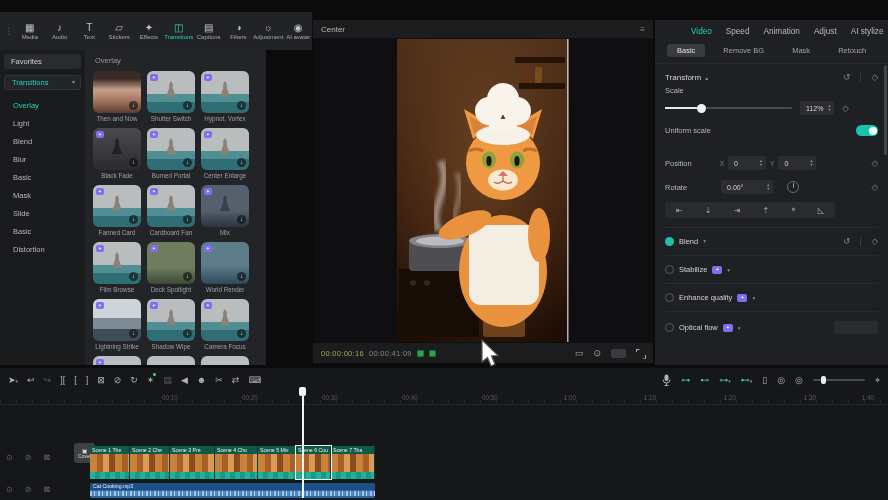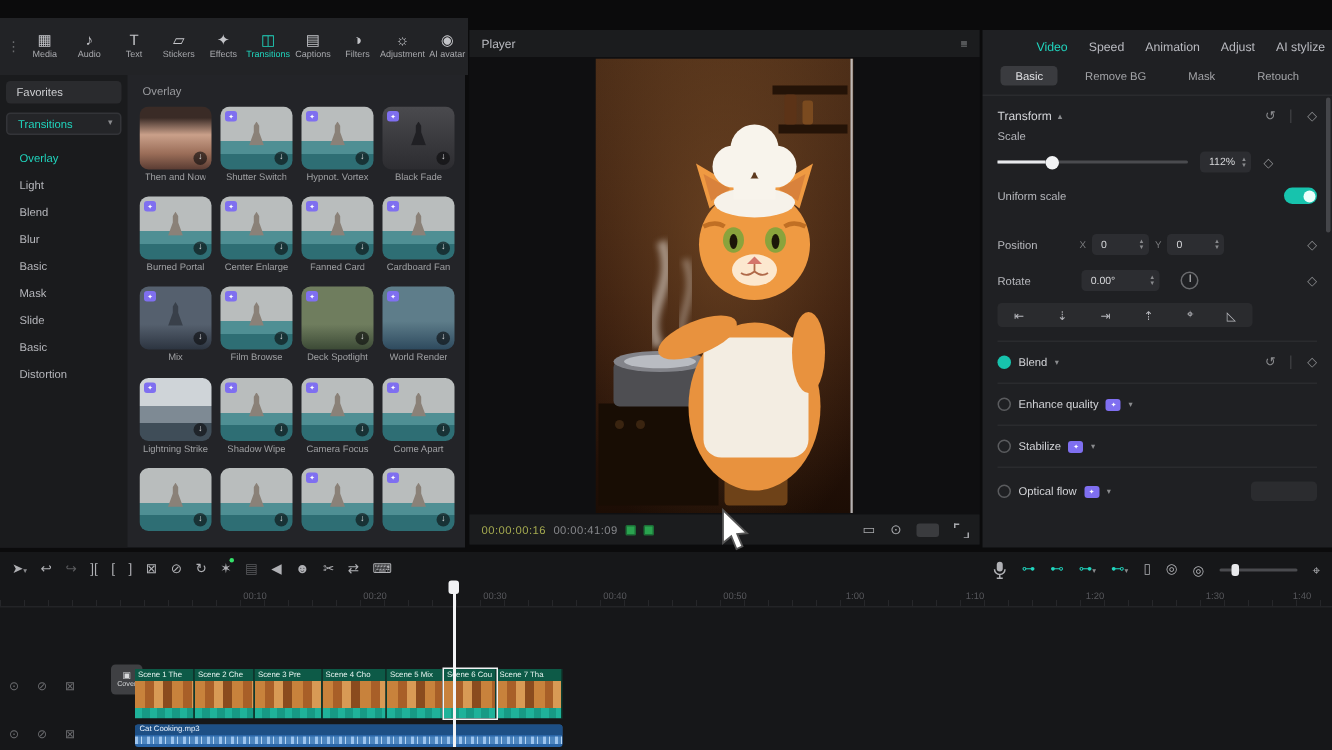--- a/index.html
+++ b/index.html
@@ -10,21 +10,21 @@
   
   .topbar { position:absolute; left:0; top:12px; width:312px; height:38px; background:#222326;
     display:flex; align-items:center; padding-left:4px; gap:2px; }
   .app-menu { color:#6a6b6e; font-size:9px; width:10px; text-align:center; }
   .tb-item { width:28px; display:flex; flex-direction:column; align-items:center; gap:1px; cursor:default; }
   .tb-ic { font-size:10px; line-height:11px; color:#c3c4c8; }
   .tb-lb { font-size:6px; color:#a8a9ad; white-space:nowrap; }
   .tb-item.active .tb-ic, .tb-item.active .tb-lb { color:#20d5be; }
 
   
-  .left-panel { position:absolute; left:0; top:50px; width:310px; height:315px; background:#232428; display:flex; }
+  .left-panel { position:absolute; left:0; top:50px; width:266px; height:315px; background:#232428; display:flex; }
   .sidebar { width:85px; background:#1a1b1d; padding:4px; }
   .fav-btn { background:#2a2b2e; border-radius:3px; height:15px; line-height:15px; padding-left:7px;
     font-size:7.5px; color:#cfd0d3; margin-bottom:6px; }
   .cat-dd { background:#242528; border:1px solid #333438; border-radius:3px; height:15px; line-height:13px;
     padding:0 5px 0 7px; font-size:7.5px; color:#20d5be; display:flex; justify-content:space-between; margin-bottom:6px; }
   .dd-ar { color:#8a8b8e; font-size:6px; line-height:13px; }
   .side-item { font-size:7.5px; color:#b6b7bc; padding:4.5px 0 4.5px 9px; cursor:default; }
   .side-item.active { color:#20d5be; }
   .grid-area { flex:1; padding:4px 6px 0 8px; overflow:hidden; position:relative; }
   .grid-header { font-size:7.5px; color:#9b9ca0; margin:2px 0 6px 2px; }
@@ -363,21 +363,21 @@
               <span class="dl">↓</span>
             </div>
             <div class="lib-name"></div>
           </div>
       </div>
     </div>
   </div>
 
   <div class="player">
     <div class="p-head">
-      <span>Player</span>
+      <span>Center</span>
       <span class="p-menu">≡</span>
     </div>
     <div class="p-stage">
       <div class="video-frame">
         <svg width="172" height="303" viewBox="0 0 172 303">
           <defs>
             <linearGradient id="bg" x1="0" y1="0" x2="0" y2="1">
               <stop offset="0" stop-color="#4a2c17"></stop>
                 <stop offset="0.55" stop-color="#33190c"></stop>
                 <stop offset="1" stop-color="#1c0d05"></stop>
@@ -525,28 +525,28 @@
         <span class="lbl" style="color:#d3d4d8;">Blend</span>
         <span class="caret">▾</span>
         <span class="rk">
           <span>↺</span>
           <span class="sep-v"></span>
           <span>◇</span>
         </span>
       </div>
       <div class="tg-row">
           <span class="cb"></span>
-          <span class="lbl" style="color:#d3d4d8;">Enhance quality</span>
+          <span class="lbl" style="color:#d3d4d8;">Stabilize</span>
           <span class="vip">✦</span>
           <span class="caret">▾</span>
 
         </div>
         <div class="tg-row">
           <span class="cb"></span>
-          <span class="lbl" style="color:#d3d4d8;">Stabilize</span>
+          <span class="lbl" style="color:#d3d4d8;">Enhance quality</span>
           <span class="vip">✦</span>
           <span class="caret">▾</span>
 
         </div>
         <div class="tg-row">
           <span class="cb"></span>
           <span class="lbl" style="color:#d3d4d8;">Optical flow</span>
           <span class="vip">✦</span>
           <span class="caret">▾</span>
           <span class="dim-btn"></span>

